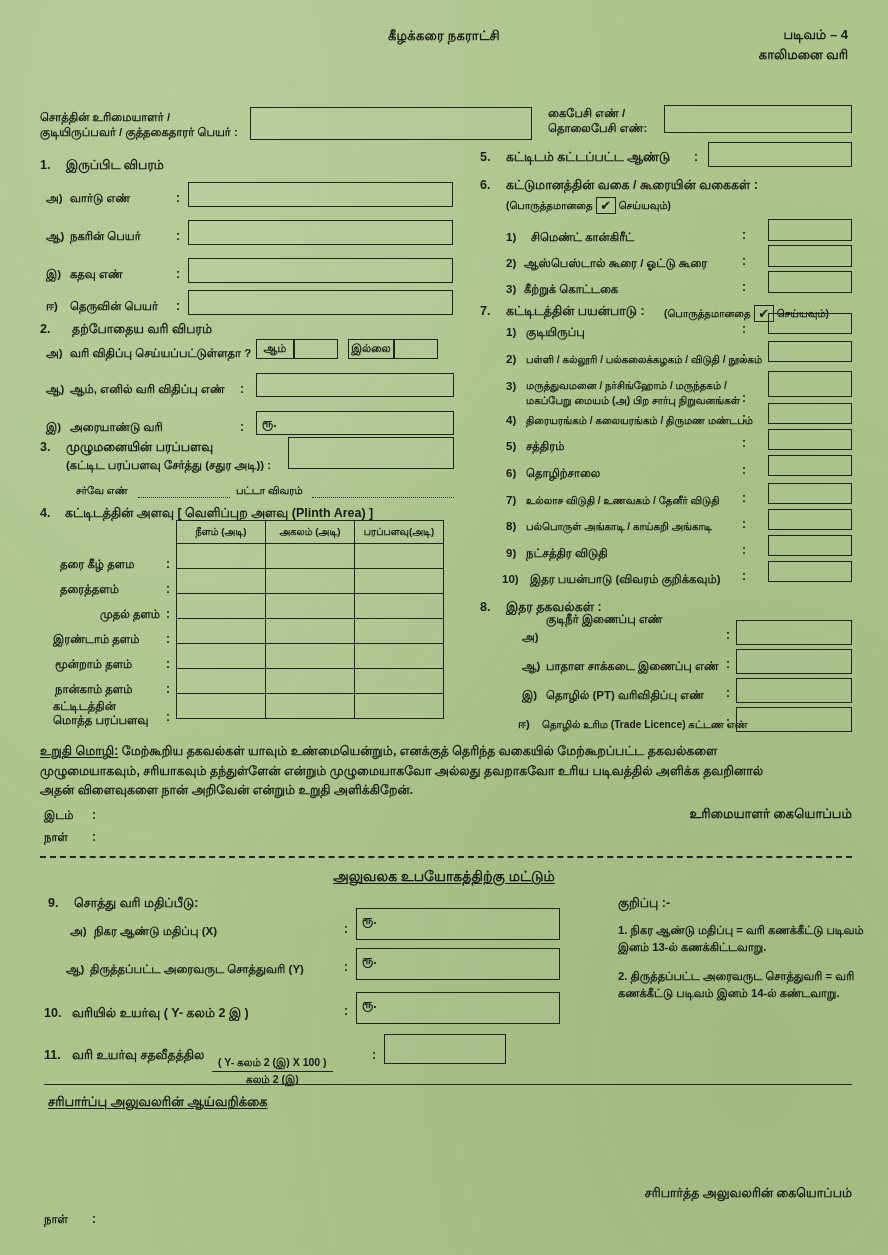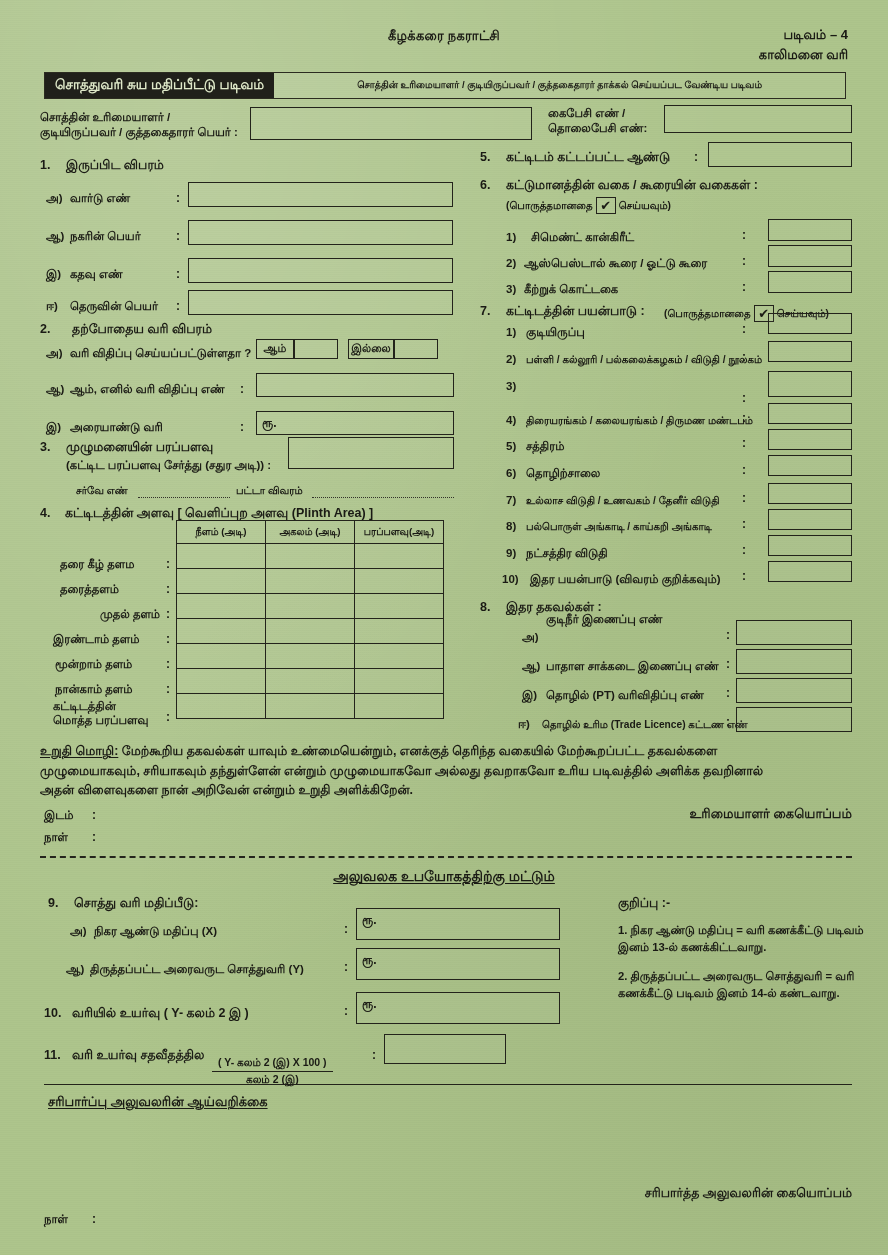--- a/index.html
+++ b/index.html
@@ -108,24 +108,20 @@
   <div class="paper-noise"></div>
 
   <div class="hdr">
     <div class="hdr-title">கீழக்கரை நகராட்சி</div>
     <div class="hdr-right">
       <div>படிவம் – 4</div>
       <div>காலிமனை வரி</div>
     </div>
   </div>
 
-  <div class="banner">
-    <div class="banner-dark">சொத்துவரி சுய மதிப்பீட்டு படிவம்</div>
-    <div class="banner-light">சொத்தின் உரிமையாளர் / குடியிருப்பவர் / குத்தகைதாரர் தாக்கல் செய்யப்பட வேண்டிய படிவம்</div>
-  </div>
 
   <div class="a lbl" style="left:40px;top:110px;width:210px;">
     <div>சொத்தின் உரிமையாளர் /</div>
     <div>குடியிருப்பவர் / குத்தகைதாரர் பெயர் :</div>
   </div>
   <div class="bx ownerbox"></div>
 
   <div class="a lbl" style="left:548px;top:106px;width:120px;">
     <div>கைபேசி எண் /</div>
     <div>தொலைபேசி எண்:</div>
@@ -298,20 +294,22 @@
   <div class="a lbl" style="left:526px;top:325px;">குடியிருப்பு</div>
   <div class="a colon" style="left:742px;top:322px;">:</div>
   <div class="bx a" style="left:768px;top:313px;width:84px;height:21px;"></div>
 
   <div class="a lbl" style="left:506px;top:352px;">2)</div>
   <div class="a lbl-sm" style="left:526px;top:353px;">பள்ளி / கல்லூரி / பல்கலைக்கழகம் / விடுதி / நூலகம்</div>
   <div class="a colon" style="left:742px;top:350px;">:</div>
   <div class="bx a" style="left:768px;top:341px;width:84px;height:21px;"></div>
 
   <div class="a lbl" style="left:506px;top:379px;">3)</div>
+  <div class="a lbl-sm" style="left:526px;top:379px;width:216px;line-height:1.45;white-space:pre-line;">மருத்துவமனை / நர்சிங்ஹோம் / மருந்தகம் /
+மகப்பேறு மையம் (அ) பிற சார்பு நிறுவனங்கள்</div>
   <div class="a colon" style="left:742px;top:391px;">:</div>
   <div class="bx a" style="left:768px;top:371px;width:84px;height:26px;"></div>
 
   <div class="a lbl" style="left:506px;top:413px;">4)</div>
   <div class="a lbl-sm" style="left:526px;top:414px;">திரையரங்கம் / கலையரங்கம் / திருமண மண்டபம்</div>
   <div class="a colon" style="left:742px;top:411px;">:</div>
   <div class="bx a" style="left:768px;top:403px;width:84px;height:21px;"></div>
 
   <div class="a lbl" style="left:506px;top:439px;">5)</div>
   <div class="a lbl" style="left:526px;top:439px;">சத்திரம்</div>

